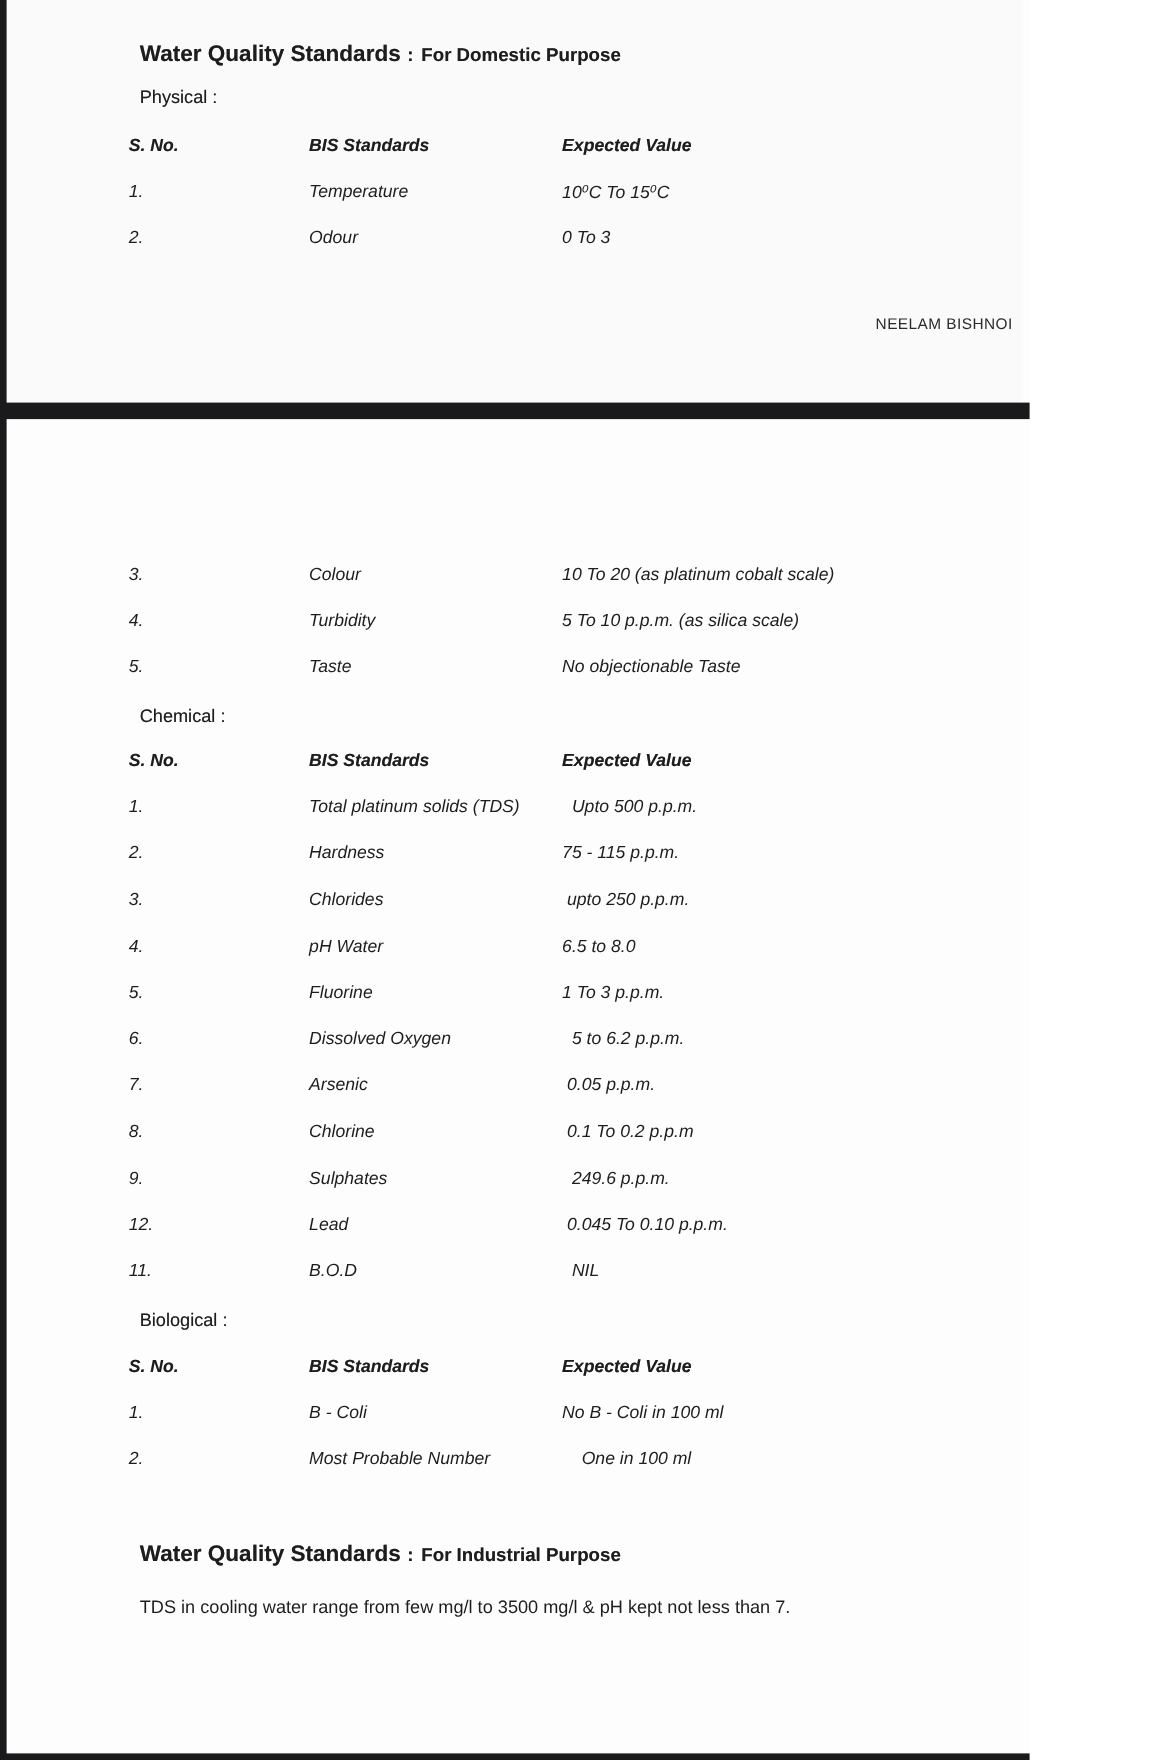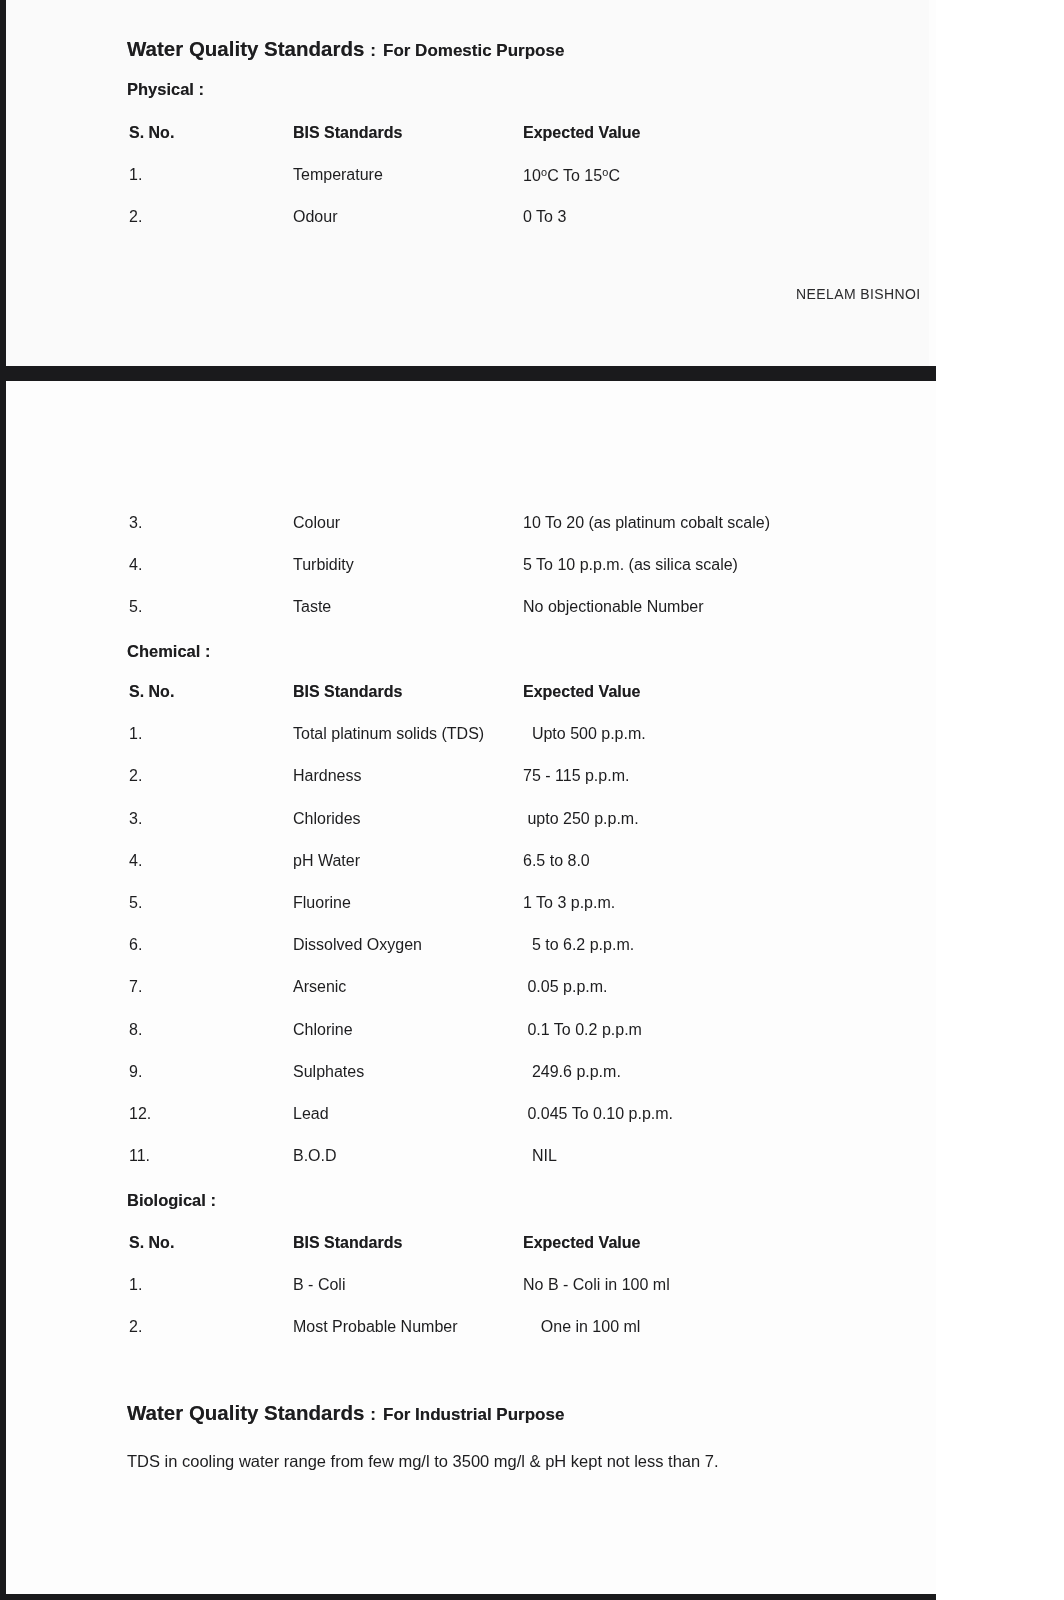--- a/index.html
+++ b/index.html
@@ -25,25 +25,25 @@
     position: absolute; left: 127px; line-height: 26px;
     font-weight: 700; white-space: nowrap;
     text-shadow: 0 0 0.5px rgba(25,25,25,0.55);
   }
   .t-main  { font-size: 20.5px; }
   .t-colon { font-size: 17px; margin: 0 7px 0 6px; }
   .t-sub   { font-size: 17px; }
 
   .section-label {
     position: absolute; left: 127px; line-height: 21px;
-    font-weight: 700; font-size: 16.5px;
+    font-weight: 400; font-size: 16.5px;
     text-shadow: 0 0 0.5px rgba(25,25,25,0.5);
   }
 
-  .wtable { position: absolute; left: 129px; width: 830px; }
+  .wtable { position: absolute; left: 117px; width: 830px; font-style: italic; }
   .trow {
     display: grid; grid-template-columns: 164px 230px 436px;
     align-items: center; height: 42.2px; font-size: 16px;
   }
   .trow.hdr { font-weight: 700; text-shadow: 0 0 0.5px rgba(25,25,25,0.5); }
   .c2, .c3 { white-space: pre-wrap; }
 
   .author {
     position: absolute; left: 796px; top: 285px; line-height: 18px;
     font-size: 14px; letter-spacing: 0.4px; color: #2a2a2c; white-space: nowrap;
@@ -98,21 +98,21 @@
       <span class="c3">10 To 20 (as platinum cobalt scale)</span>
     </div>
     <div class="trow">
       <span class="c1">4.</span>
       <span class="c2">Turbidity</span>
       <span class="c3">5 To 10 p.p.m. (as silica scale)</span>
     </div>
     <div class="trow">
       <span class="c1">5.</span>
       <span class="c2">Taste</span>
-      <span class="c3">No objectionable Number</span>
+      <span class="c3">No objectionable Taste</span>
     </div>
   </div>
 
   <div class="section-label" style="top:641px">Chemical :</div>
 
   <div class="wtable" style="top:671px">
     <div class="trow hdr">
       <span class="c1">S. No.</span>
       <span class="c2">BIS Standards</span>
       <span class="c3">Expected Value</span>

